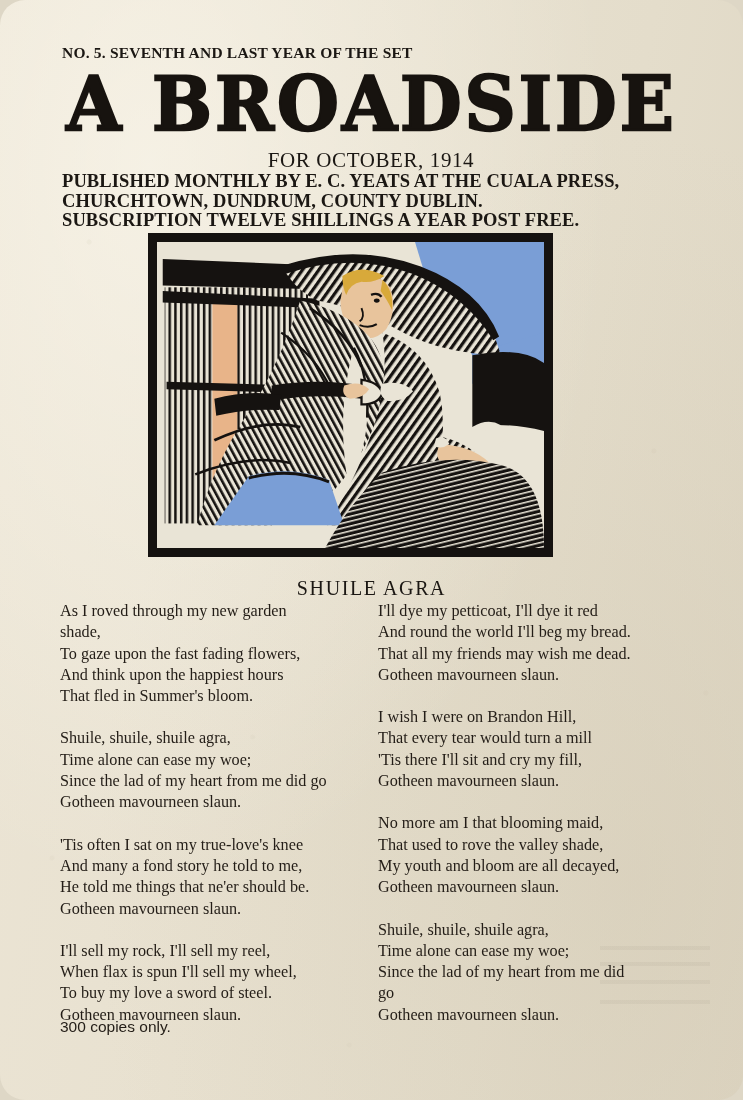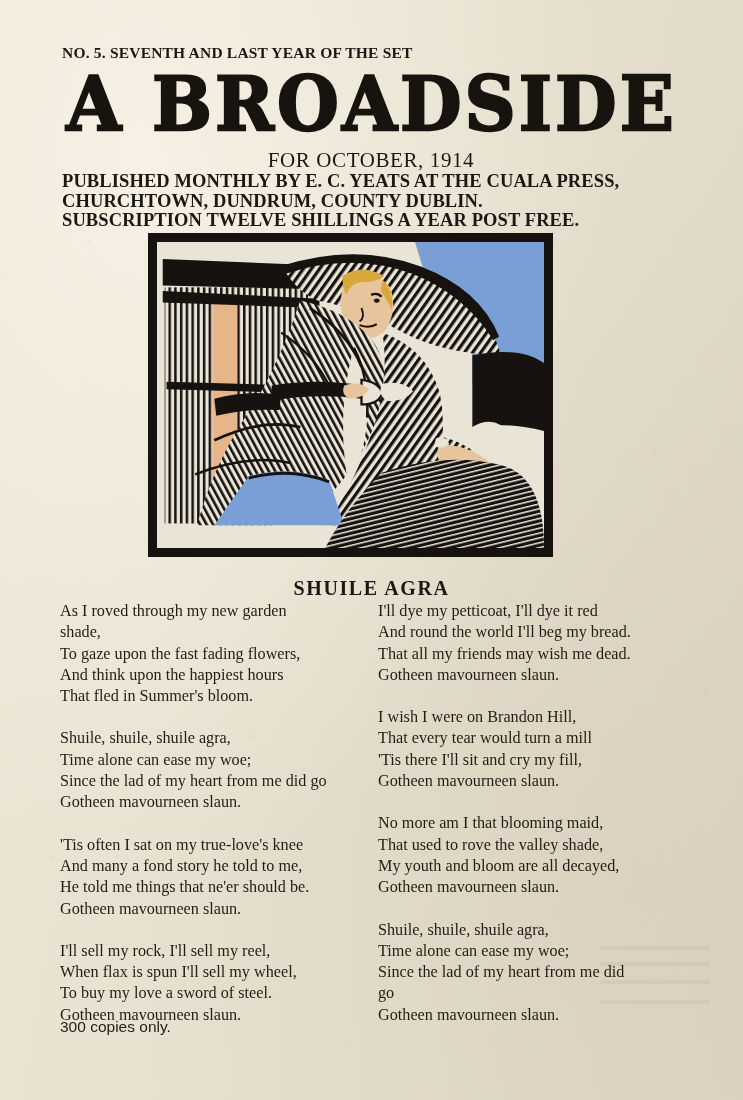--- a/index.html
+++ b/index.html
@@ -17,20 +17,21 @@
   #sheet {
     position: relative;
     width: 743px;
     height: 1100px;
     background:
       radial-gradient(ellipse at 20% 15%, rgba(255,252,243,0.55) 0%, rgba(255,252,243,0) 55%),
       radial-gradient(ellipse at 85% 80%, rgba(205,195,172,0.35) 0%, rgba(205,195,172,0) 60%),
       linear-gradient(100deg, #ece5d5 0%, #e8e1d0 38%, #e4ddcb 70%, #ded6c3 100%);
     box-sizing: border-box;
     overflow: hidden;
+    border-radius: 25px;
   }
 
   
   #grain {
     position: absolute;
     inset: 0;
     pointer-events: none;
     opacity: 0.5;
     background-image:
       radial-gradient(circle at 12% 22%, rgba(168,155,128,0.13) 0 2px, transparent 3px),
@@ -127,21 +128,20 @@
 
   
   #song-title {
     position: absolute;
     left: 0; right: 0; top: 577px;
     text-align: center;
     font-family: "Liberation Serif", serif;
     font-size: 20px;
     letter-spacing: 1.6px;
     color: #1b1713;
-    font-weight: bold;
   }
 
   #columns {
     position: absolute;
     left: 60px; top: 601px;
     width: 624px;
     height: 400px;
   }
   .col {
     position: absolute;

